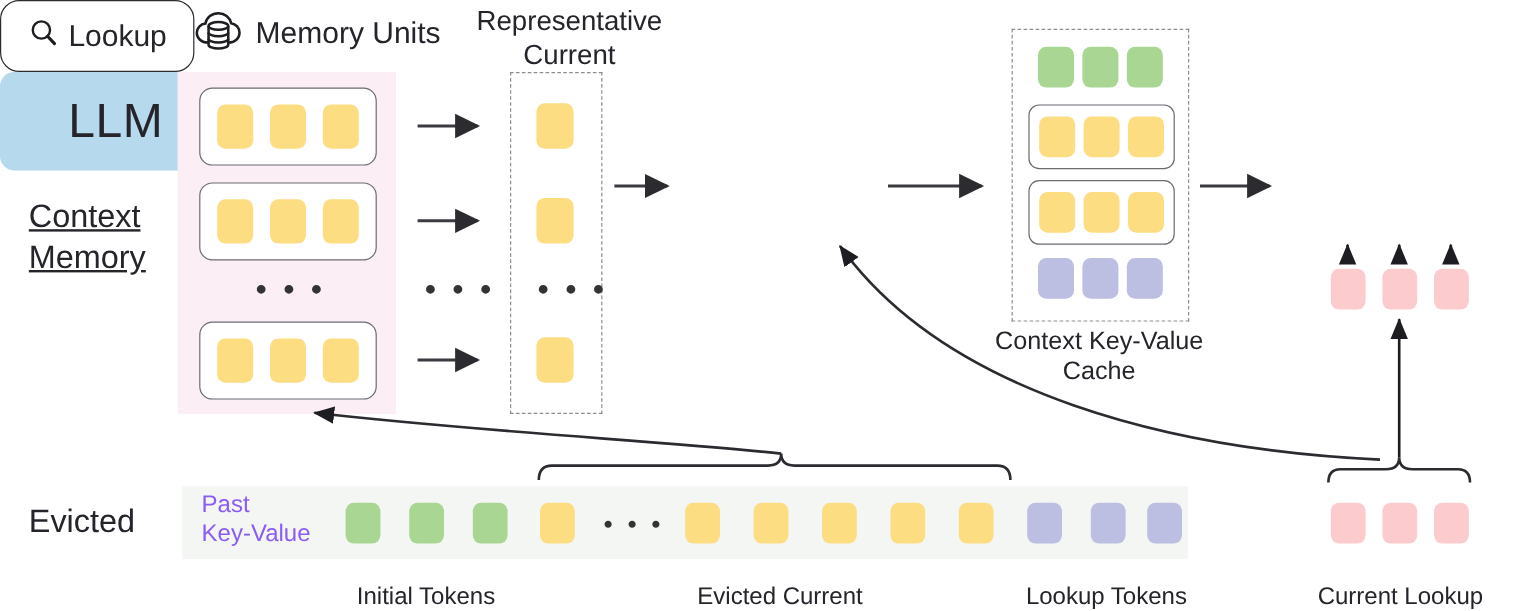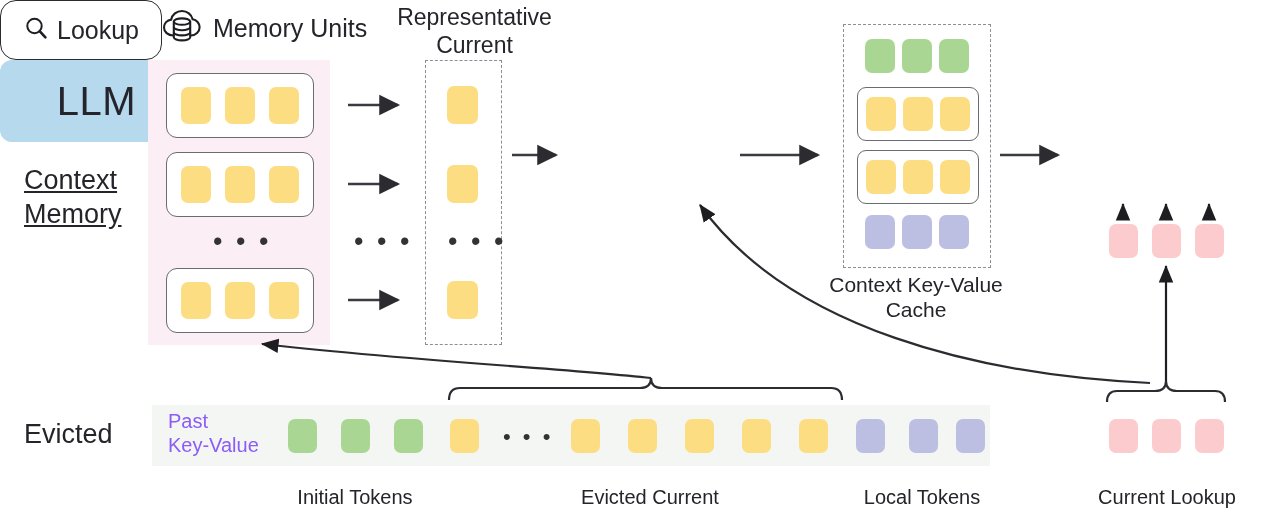--- a/index.html
+++ b/index.html
@@ -157,21 +157,21 @@
 <div class="tok purple" style="left:856px;top:419px;width:29px;height:34px;"></div>
 <div class="tok purple" style="left:909px;top:419px;width:29px;height:34px;"></div>
 <div class="tok purple" style="left:956px;top:419px;width:29px;height:34px;"></div>
 
 <div class="tok pink" style="left:1109px;top:419px;width:29px;height:34px;"></div>
 <div class="tok pink" style="left:1152px;top:419px;width:29px;height:34px;"></div>
 <div class="tok pink" style="left:1195px;top:419px;width:29px;height:34px;"></div>
 
 <div class="caption" style="left:265px;top:474px;width:180px;">Initial Tokens</div>
 <div class="caption" style="left:560px;top:474px;width:180px;">Evicted Current</div>
-<div class="caption" style="left:832px;top:474px;width:180px;">Local Tokens</div>
+<div class="caption" style="left:832px;top:474px;width:180px;">Lookup Tokens</div>
 <div class="caption" style="left:1077px;top:474px;width:180px;">Current Lookup</div>
 
 <svg class="overlay">
   <defs>
     <marker id="ah" markerWidth="9" markerHeight="9" refX="7.2" refY="4.5" orient="auto">
       <path d="M0,0.6 L8,4.5 L0,8.4 z" fill="#2b2b30"></path>
     </marker>
     <marker id="ah-sm" markerWidth="9" markerHeight="9" refX="7.5" refY="4.5" orient="auto">
       <path d="M0,1.2 L8,4.5 L0,7.8 z" fill="#1d1d22"></path>
     </marker>

